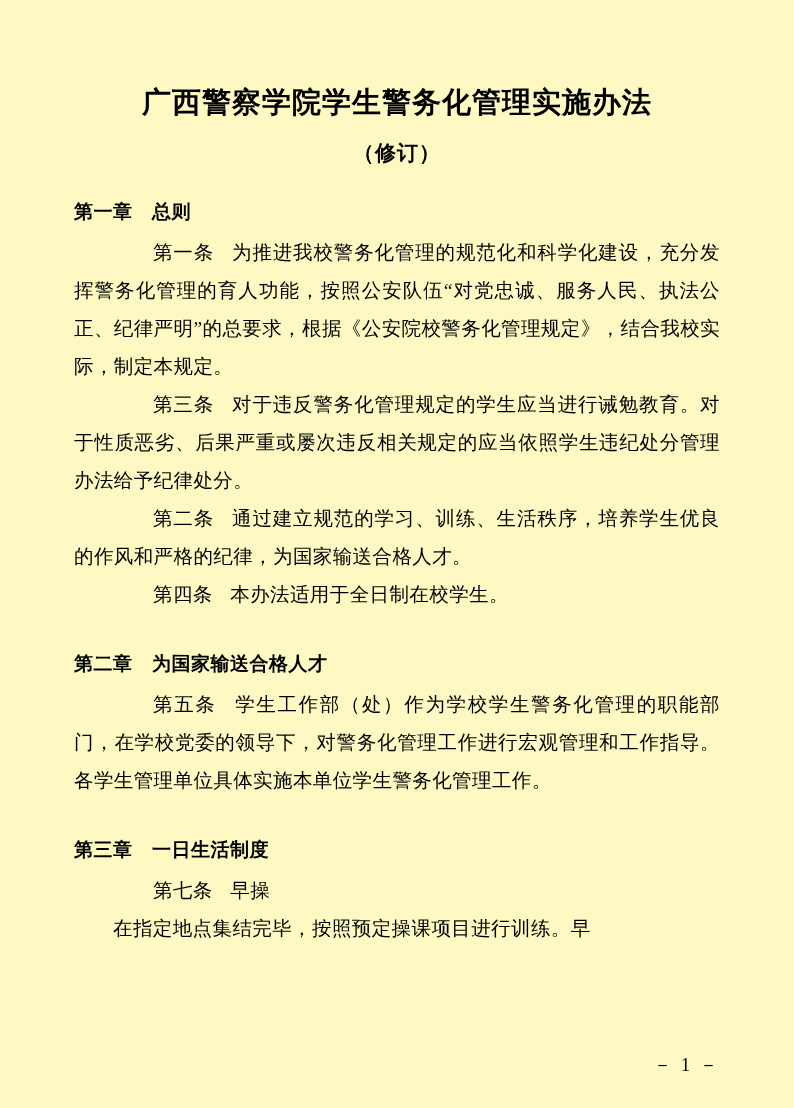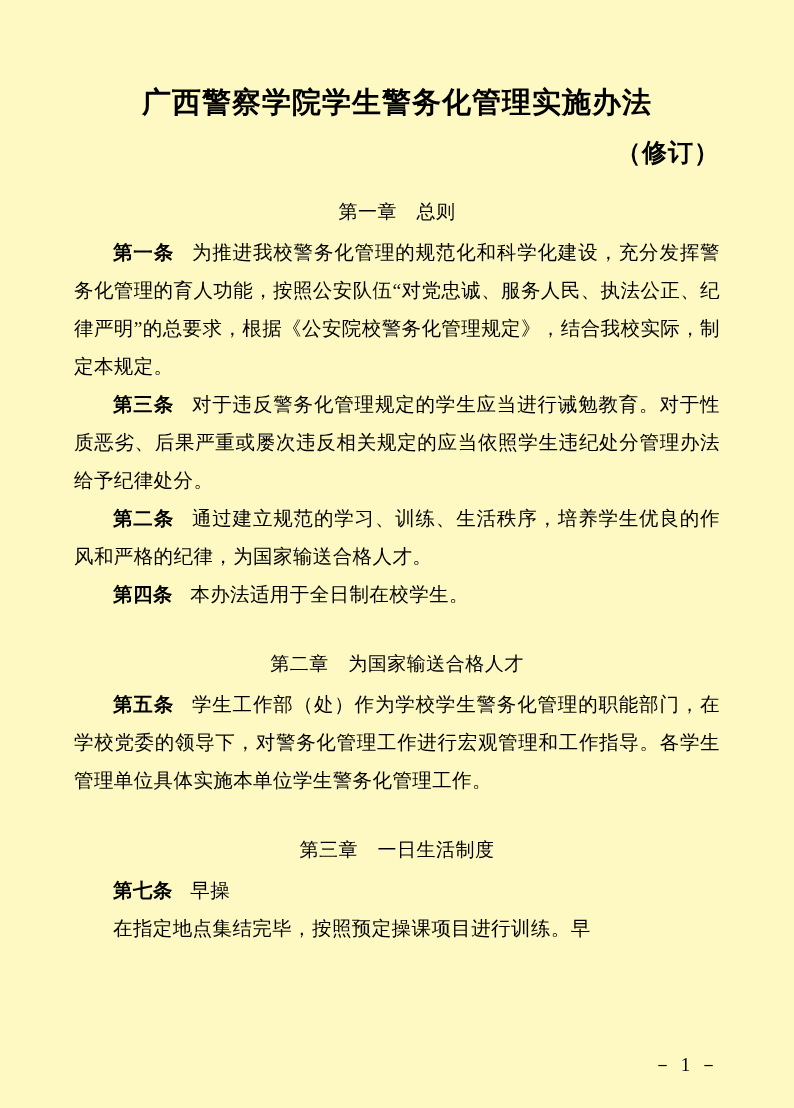--- a/index.html
+++ b/index.html
@@ -22,49 +22,49 @@
   }
   .doc-title {
     text-align: center;
     font-weight: bold;
     font-size: 29px;
     line-height: 52px;
     letter-spacing: 1px;
     margin: 14px 0 0 0;
   }
   .doc-subtitle {
-    text-align: right;
+    text-align: center;
     font-weight: bold;
-    font-size: 25px;
+    font-size: 21px;
     line-height: 50px;
     letter-spacing: 1px;
     margin: 0;
   }
   .chapter-heading {
-    text-align: center;
-    font-weight: normal;
+    font-weight: bold;
     font-size: 19px;
     line-height: 40px;
     margin: 14px 0 2px 0;
     letter-spacing: 0.5px;
   }
   .chapter-heading.tight {
     margin-top: 8px;
   }
   .para {
     font-size: 19.5px;
     line-height: 38px;
     text-align: justify;
     text-justify: inter-ideograph;
     margin: 0;
     text-indent: 2em;
     letter-spacing: 0.4px;
   }
   .para .art {
-    font-weight: bold;
+    font-weight: normal;
+    margin-left: 40px;
   }
   .para .gap {
     display: inline-block;
     width: 0.9em;
   }
   .spacer-md { height: 22px; }
   .page-number {
     position: absolute;
     left: 0;
     right: 74px;

